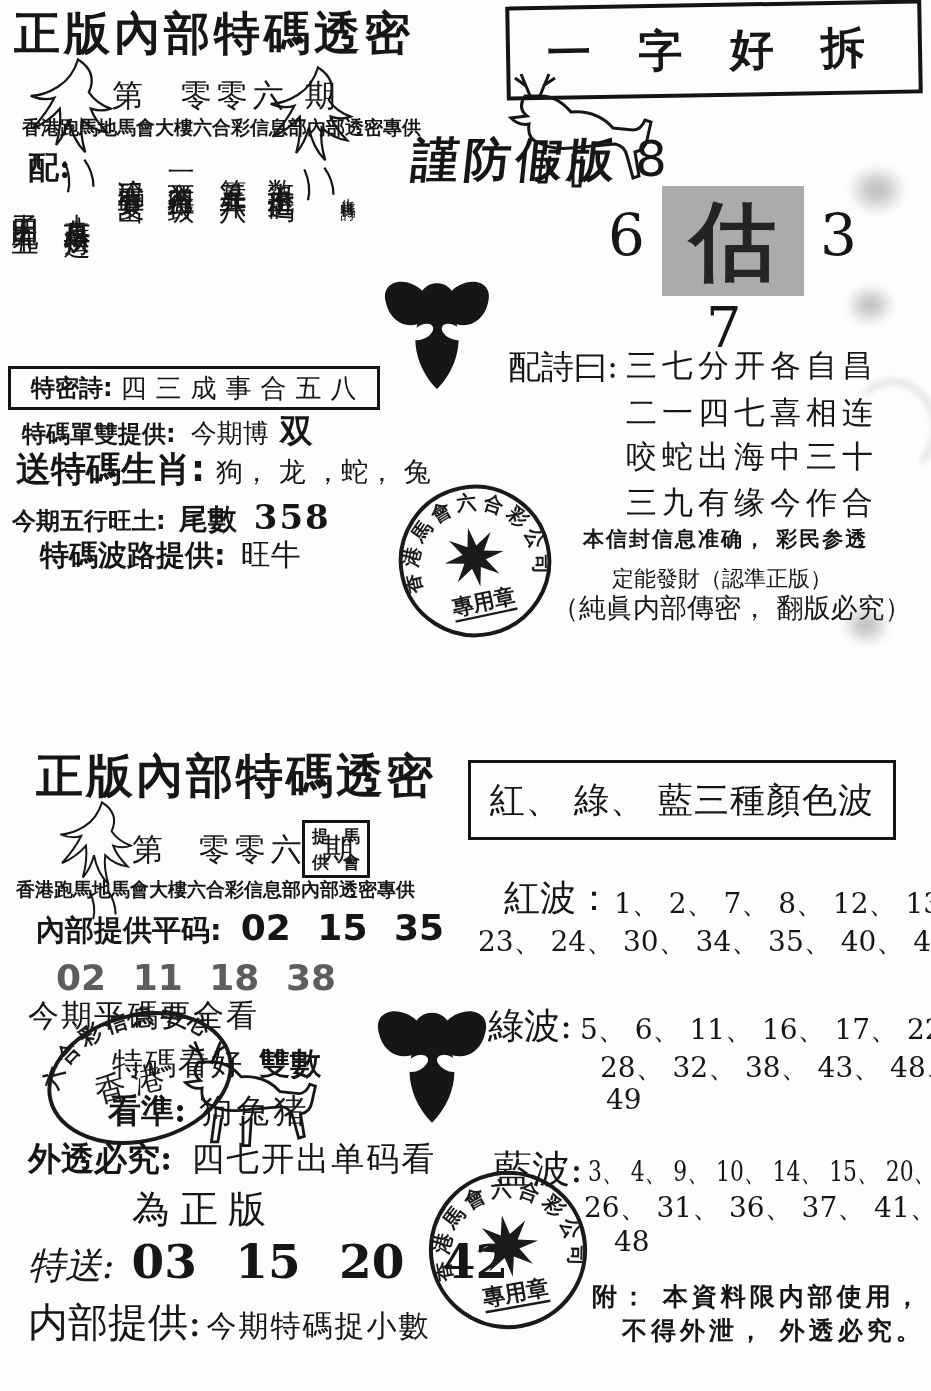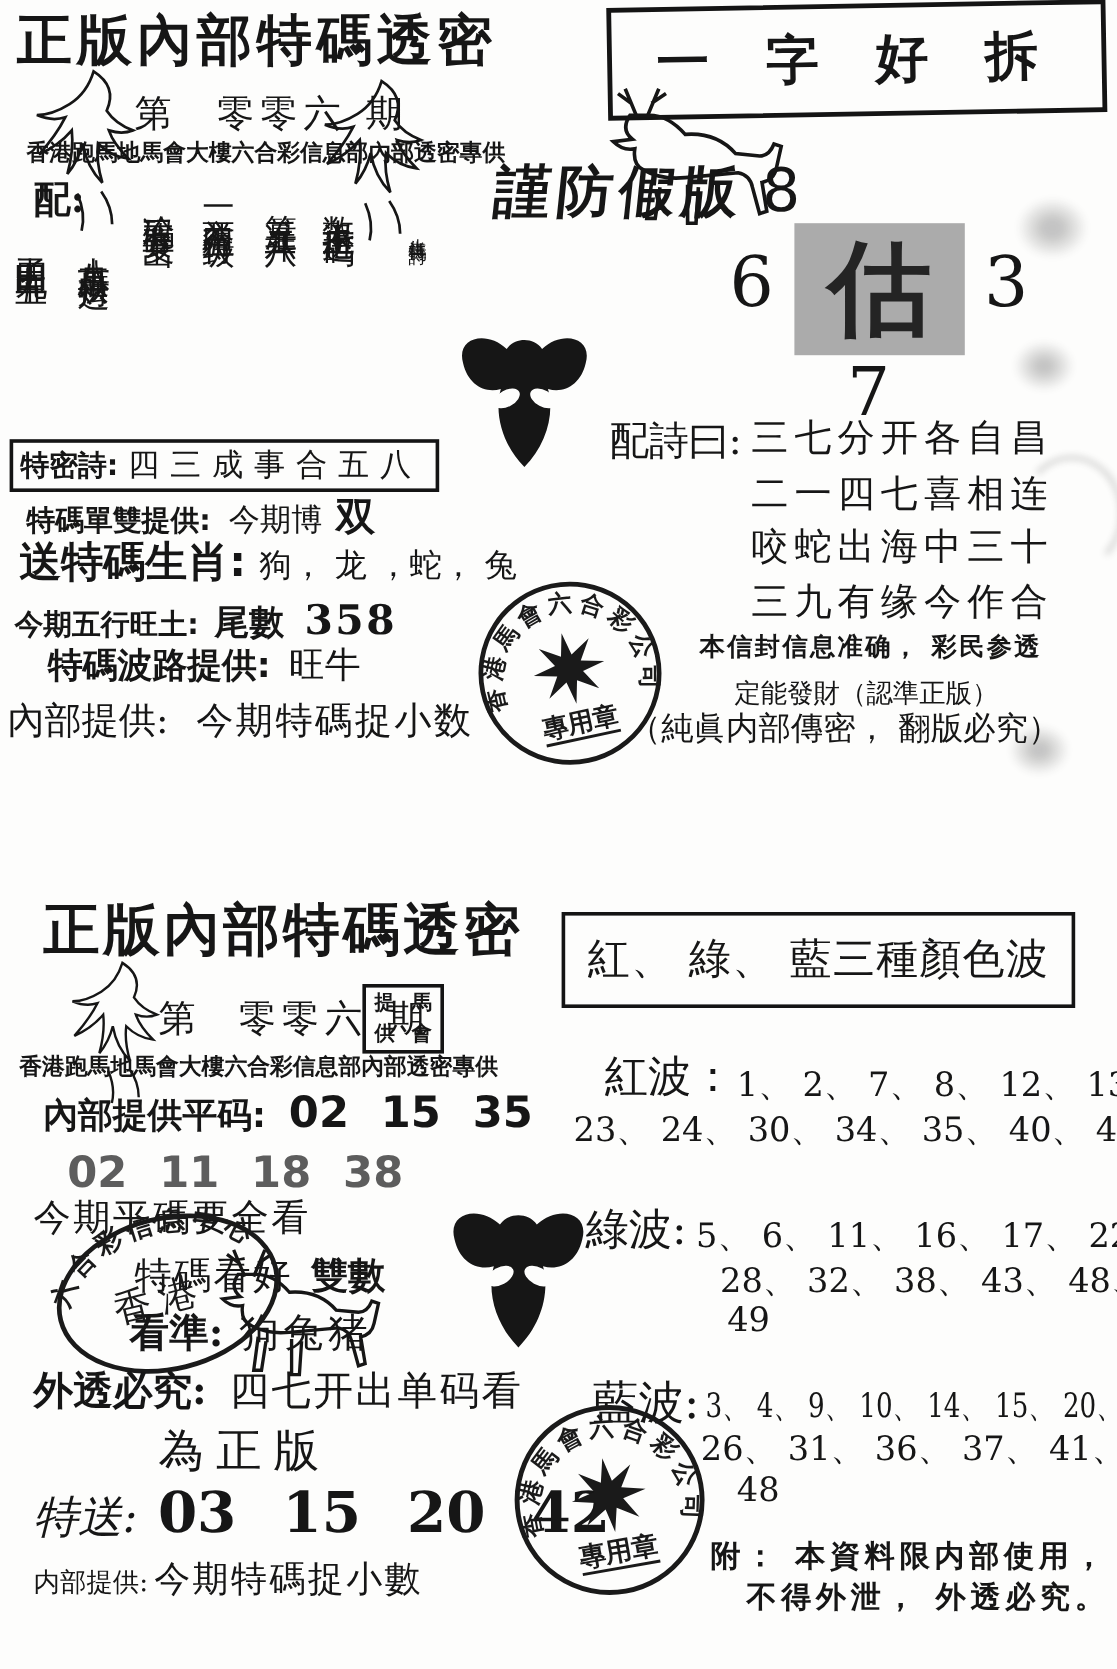--- a/index.html
+++ b/index.html
@@ -42,21 +42,21 @@
 
   <div class="abs b" style="left:28px;top:152px;font-size:31px;">配:</div>
   <div class="abs v" style="left:12px;top:192px;font-size:27px;letter-spacing:3px;">中了四九中二五</div>
   <div class="abs v" style="left:64px;top:192px;font-size:27px;letter-spacing:3px;">十八真是横财运</div>
   <div class="abs v" style="left:118px;top:158px;font-size:27px;letter-spacing:3px;">冷码二五要复出</div>
   <div class="abs v" style="left:168px;top:158px;font-size:27px;letter-spacing:3px;">一举两得五得级</div>
   <div class="abs v" style="left:220px;top:158px;font-size:27px;letter-spacing:3px;">算准三六斗二八</div>
   <div class="abs v" style="left:268px;top:158px;font-size:27px;letter-spacing:3px;">数十退七进二码</div>
   <div class="abs v" style="left:340px;top:186px;font-size:15px;letter-spacing:2px;">生肖特碼詩:</div>
 
-  <div class="abs box" style="left:8px;top:366px;width:346px;height:38px;display:flex;align-items:center;padding-left:6px;">
+  <div class="abs box" style="left:8px;top:366px;width:346px;height:38px;display:flex;align-items:center;padding-left:20px;">
     <span class="b sans" style="font-size:24px;">特密詩:</span>
     <span style="font-size:26px;letter-spacing:9px;margin-left:8px;">四三成事合五八</span>
   </div>
 
   <div class="abs" style="left:22px;top:414px;">
     <span class="b sans" style="font-size:24px;">特碼單雙提供:</span>
     <span style="font-size:26px;margin-left:10px;">今期博</span>
     <span class="b" style="font-size:33px;margin-left:6px;">双</span>
   </div>
 
@@ -69,24 +69,20 @@
     <span class="b sans" style="font-size:24px;">今期五行旺土:</span>
     <span class="b" style="font-size:29px;margin-left:8px;">尾數</span>
     <span class="b" style="font-size:34px;margin-left:12px;letter-spacing:2px;">358</span>
   </div>
 
   <div class="abs" style="left:40px;top:540px;">
     <span class="b sans" style="font-size:29px;">特碼波路提供:</span>
     <span style="font-size:30px;margin-left:10px;">旺牛</span>
   </div>
 
-  <div class="abs" style="left:6px;top:586px;">
-    <span style="font-size:31px;">內部提供:</span>
-    <span style="font-size:31px;margin-left:18px;letter-spacing:2px;">今期特碼捉小数</span>
-  </div>
 
   <div class="abs box" style="left:506px;top:3px;width:408px;height:86px;border-width:4px;display:flex;align-items:center;justify-content:center;transform:rotate(-1deg);">
     <span class="b" style="font-size:44px;letter-spacing:16px;">一 字 好 拆</span>
   </div>
 
   <svg class="abs" style="left:478px;top:68px;" width="190" height="140" viewBox="0 0 160 140">
     <path d="M38,30 L28,6 M33,18 L22,10 M46,30 L56,6 M50,18 L62,10" fill="none" stroke="#161616" stroke-width="3"></path>
     <path d="M32,28 q-8,12 2,20 l-16,2 q8,8 18,6 q-2,14 8,18 q14,8 34,6 l44,-4 q10,2 12,12 l6,22 6,-2 -4,-24 q10,-2 12,-12 l4,-18 -6,-2 q-4,10 -12,10 l-20,-2 q-16,-18 -42,-16 q-14,-16 -30,-16 z M50,84 l-4,30 7,0 4,-26 M80,86 l0,32 7,0 2,-30" fill="none" stroke="#161616" stroke-width="3"></path>
   </svg>
 
@@ -122,21 +118,21 @@
     <text font-size="25" font-weight="bold" fill="#1a1a1a" letter-spacing="6">
       <textPath href="#arcTop1" startOffset="8">香港馬會六合彩公司</textPath>
     </text>
     <polygon fill="#1a1a1a" points="100,57 105.7,81.1 126.9,68.1 113.9,89.3 138,95 113.9,100.7 126.9,121.9 105.7,108.9 100,133 94.3,108.9 73.1,121.9 86.1,100.7 62,95 86.1,89.3 73.1,68.1 94.3,81.1"></polygon>
     <text x="100" y="162" text-anchor="middle" font-size="27" font-weight="bold" fill="#1a1a1a">專用章</text>
     <line x1="60" y1="170" x2="140" y2="170" stroke="#1a1a1a" stroke-width="3"></line>
   </svg>
 
   <div class="abs b" style="left:583px;top:528px;font-size:21px;letter-spacing:2px;">本信封信息准确， 彩民参透</div>
   <div class="abs" style="left:612px;top:568px;font-size:22px;">定能發財（認準正版）</div>
-  <div class="abs" style="left:524px;top:594px;font-size:27px;">（純眞内部傳密， 翻版必究）</div>
+  <div class="abs" style="left:552px;top:594px;font-size:27px;">（純眞内部傳密， 翻版必究）</div>
 
   <div class="smudge" style="left:842px;top:160px;width:70px;height:60px;background:radial-gradient(#333 15%,transparent 60%);"></div>
   <div class="smudge" style="left:850px;top:380px;width:80px;height:90px;border:3px solid #444;border-radius:50%;border-left-color:transparent;border-bottom-color:transparent;"></div>
   <div class="smudge" style="left:840px;top:280px;width:60px;height:50px;background:radial-gradient(#333 12%,transparent 60%);"></div>
   <div class="smudge" style="left:836px;top:600px;width:60px;height:50px;background:radial-gradient(#333 12%,transparent 60%);"></div>
 
   <div class="abs b" style="left:36px;top:752px;font-size:47px;letter-spacing:3px;">正版內部特碼透密</div>
 
   <svg class="abs" style="left:58px;top:796px;" width="88" height="128" viewBox="0 0 110 160">
     <path d="M55,8 q-6,20 -22,30 q-16,10 -30,10 q14,6 26,2 q-8,16 -24,34 q18,-8 30,-22 q2,18 -4,40 q10,-12 14,-28 q4,22 18,36 q-6,-20 -4,-36 q12,12 28,14 q-14,-14 -18,-26 q12,4 22,0 q-16,-6 -24,-18 q10,-22 -12,-36 z M40,120 q8,18 4,34 M62,118 q10,14 10,30" fill="none" stroke="#161616" stroke-width="2.5"></path>
@@ -196,21 +192,21 @@
     <span style="font-size:33px;margin-left:14px;letter-spacing:2px;">四七开出单码看</span>
   </div>
   <div class="abs" style="left:132px;top:1190px;font-size:38px;letter-spacing:10px;">為正版</div>
 
   <div class="abs" style="left:28px;top:1238px;">
     <span style="font-size:37px;font-style:italic;">特送:</span>
     <span class="b ws20" style="font-size:47px;margin-left:12px;">03 15 20 42</span>
   </div>
 
   <div class="abs" style="left:28px;top:1302px;">
-    <span style="font-size:22px;">内部提供:</span>
+    <span style="font-size:40px;">内部提供:</span>
     <span style="font-size:30px;letter-spacing:2px;">今期特碼捉小數</span>
   </div>
 
   <div class="abs box" style="left:468px;top:760px;width:422px;height:74px;display:flex;align-items:center;justify-content:center;">
     <span style="font-size:35px;letter-spacing:1px;">紅、 綠、 藍三種顏色波</span>
   </div>
 
   <div class="abs" style="left:504px;top:880px;font-size:36px;">紅波：</div>
   <div class="abs" style="left:614px;top:890px;font-size:28px;">1、 2、 7、 8、 12、 13、 18、</div>
   <div class="abs" style="left:478px;top:928px;font-size:28px;">23、 24、 30、 34、 35、 40、 45、 46</div>

